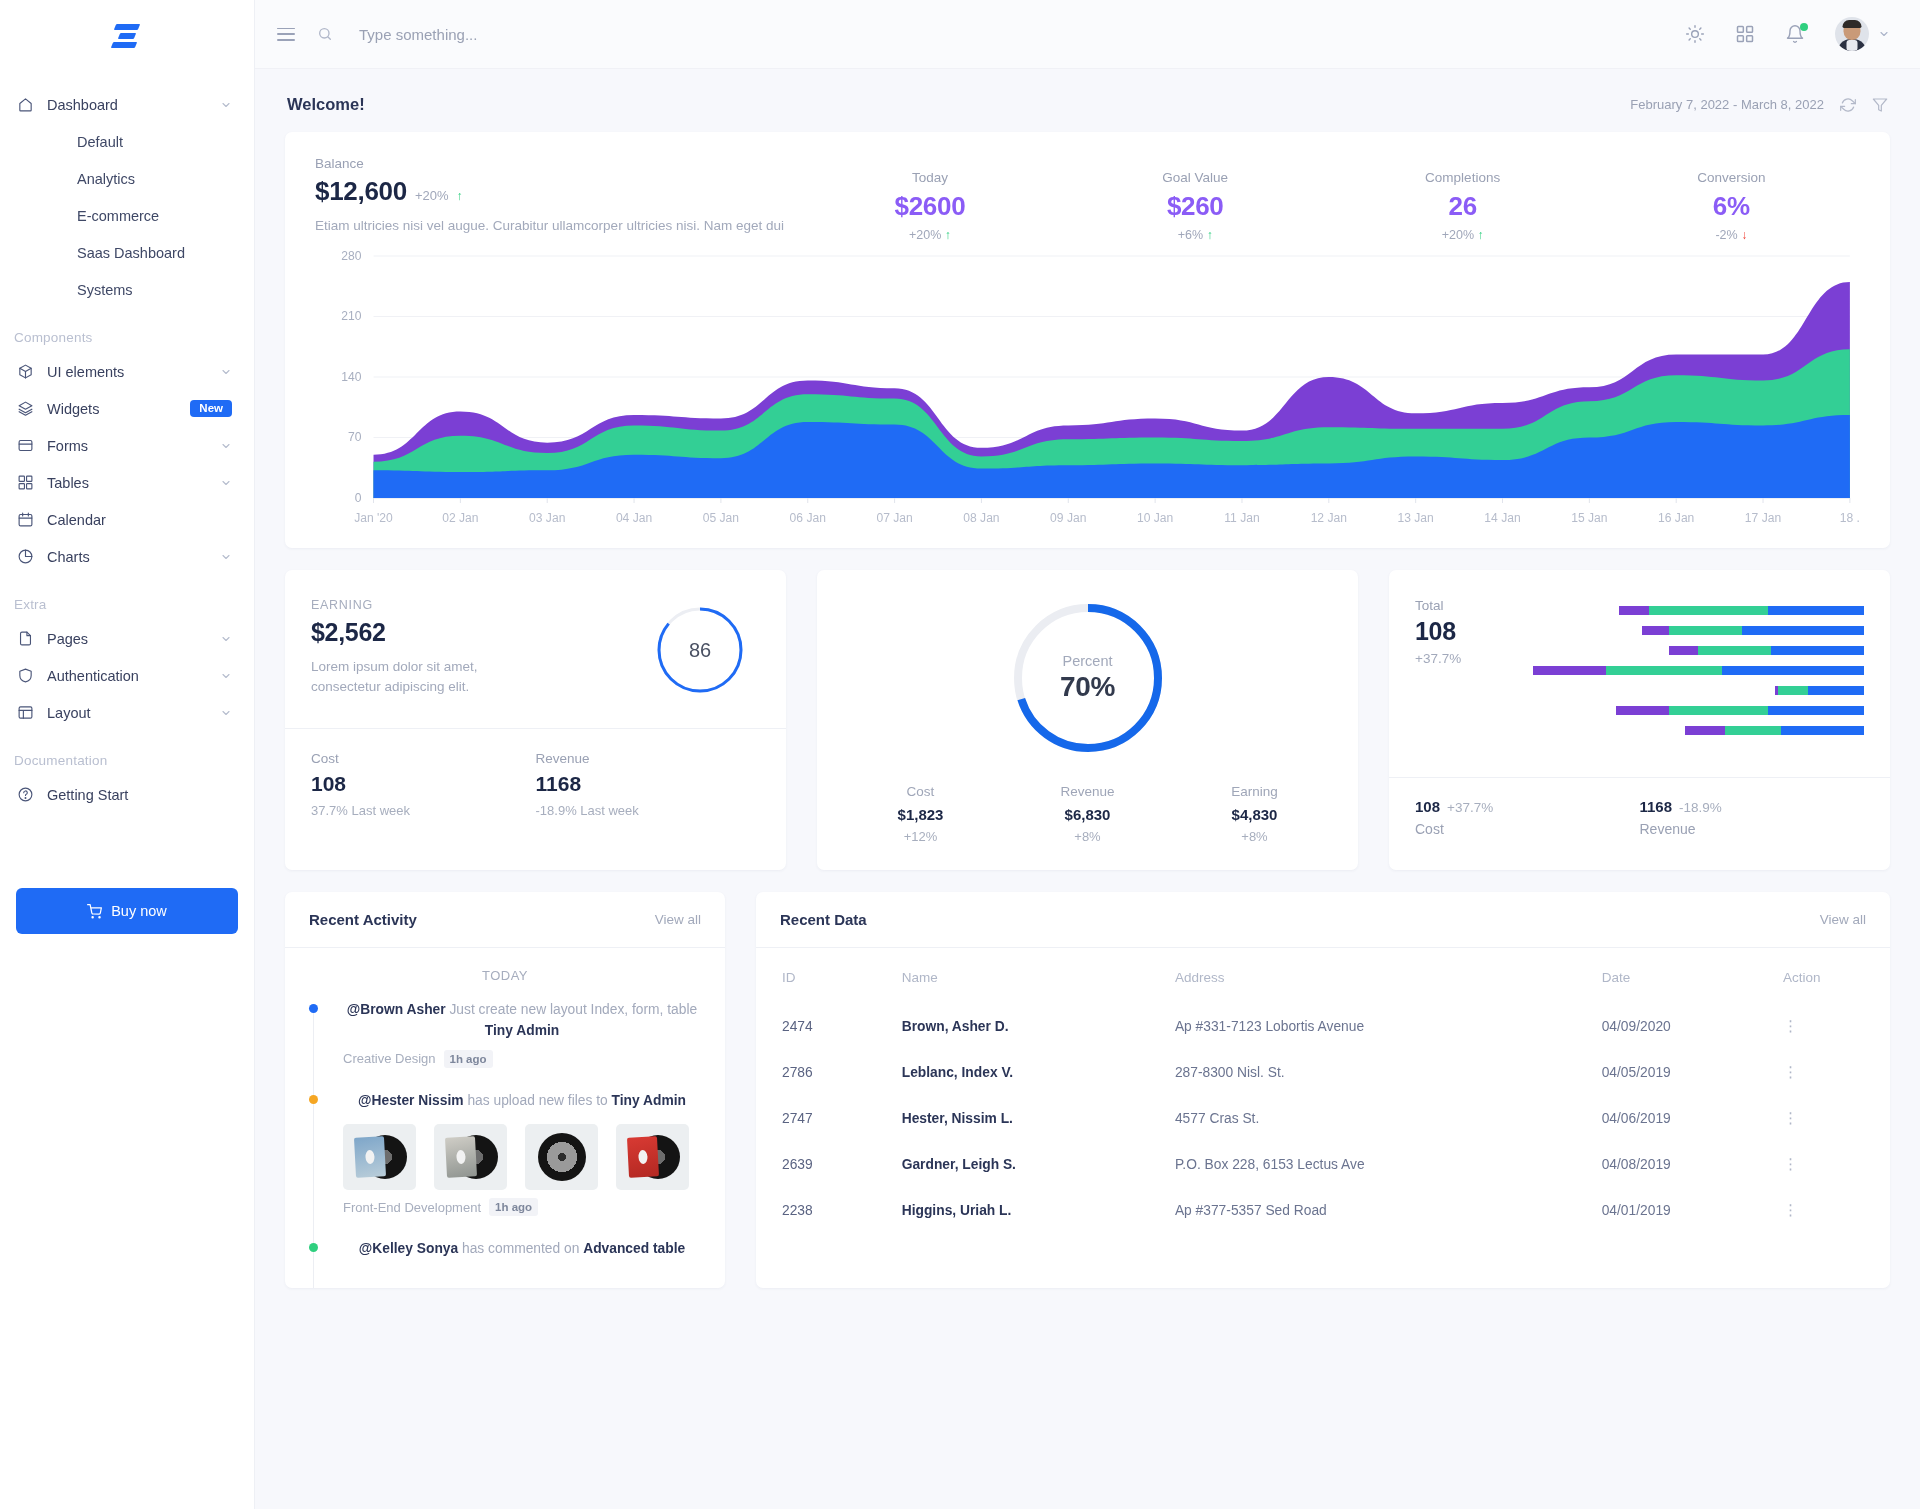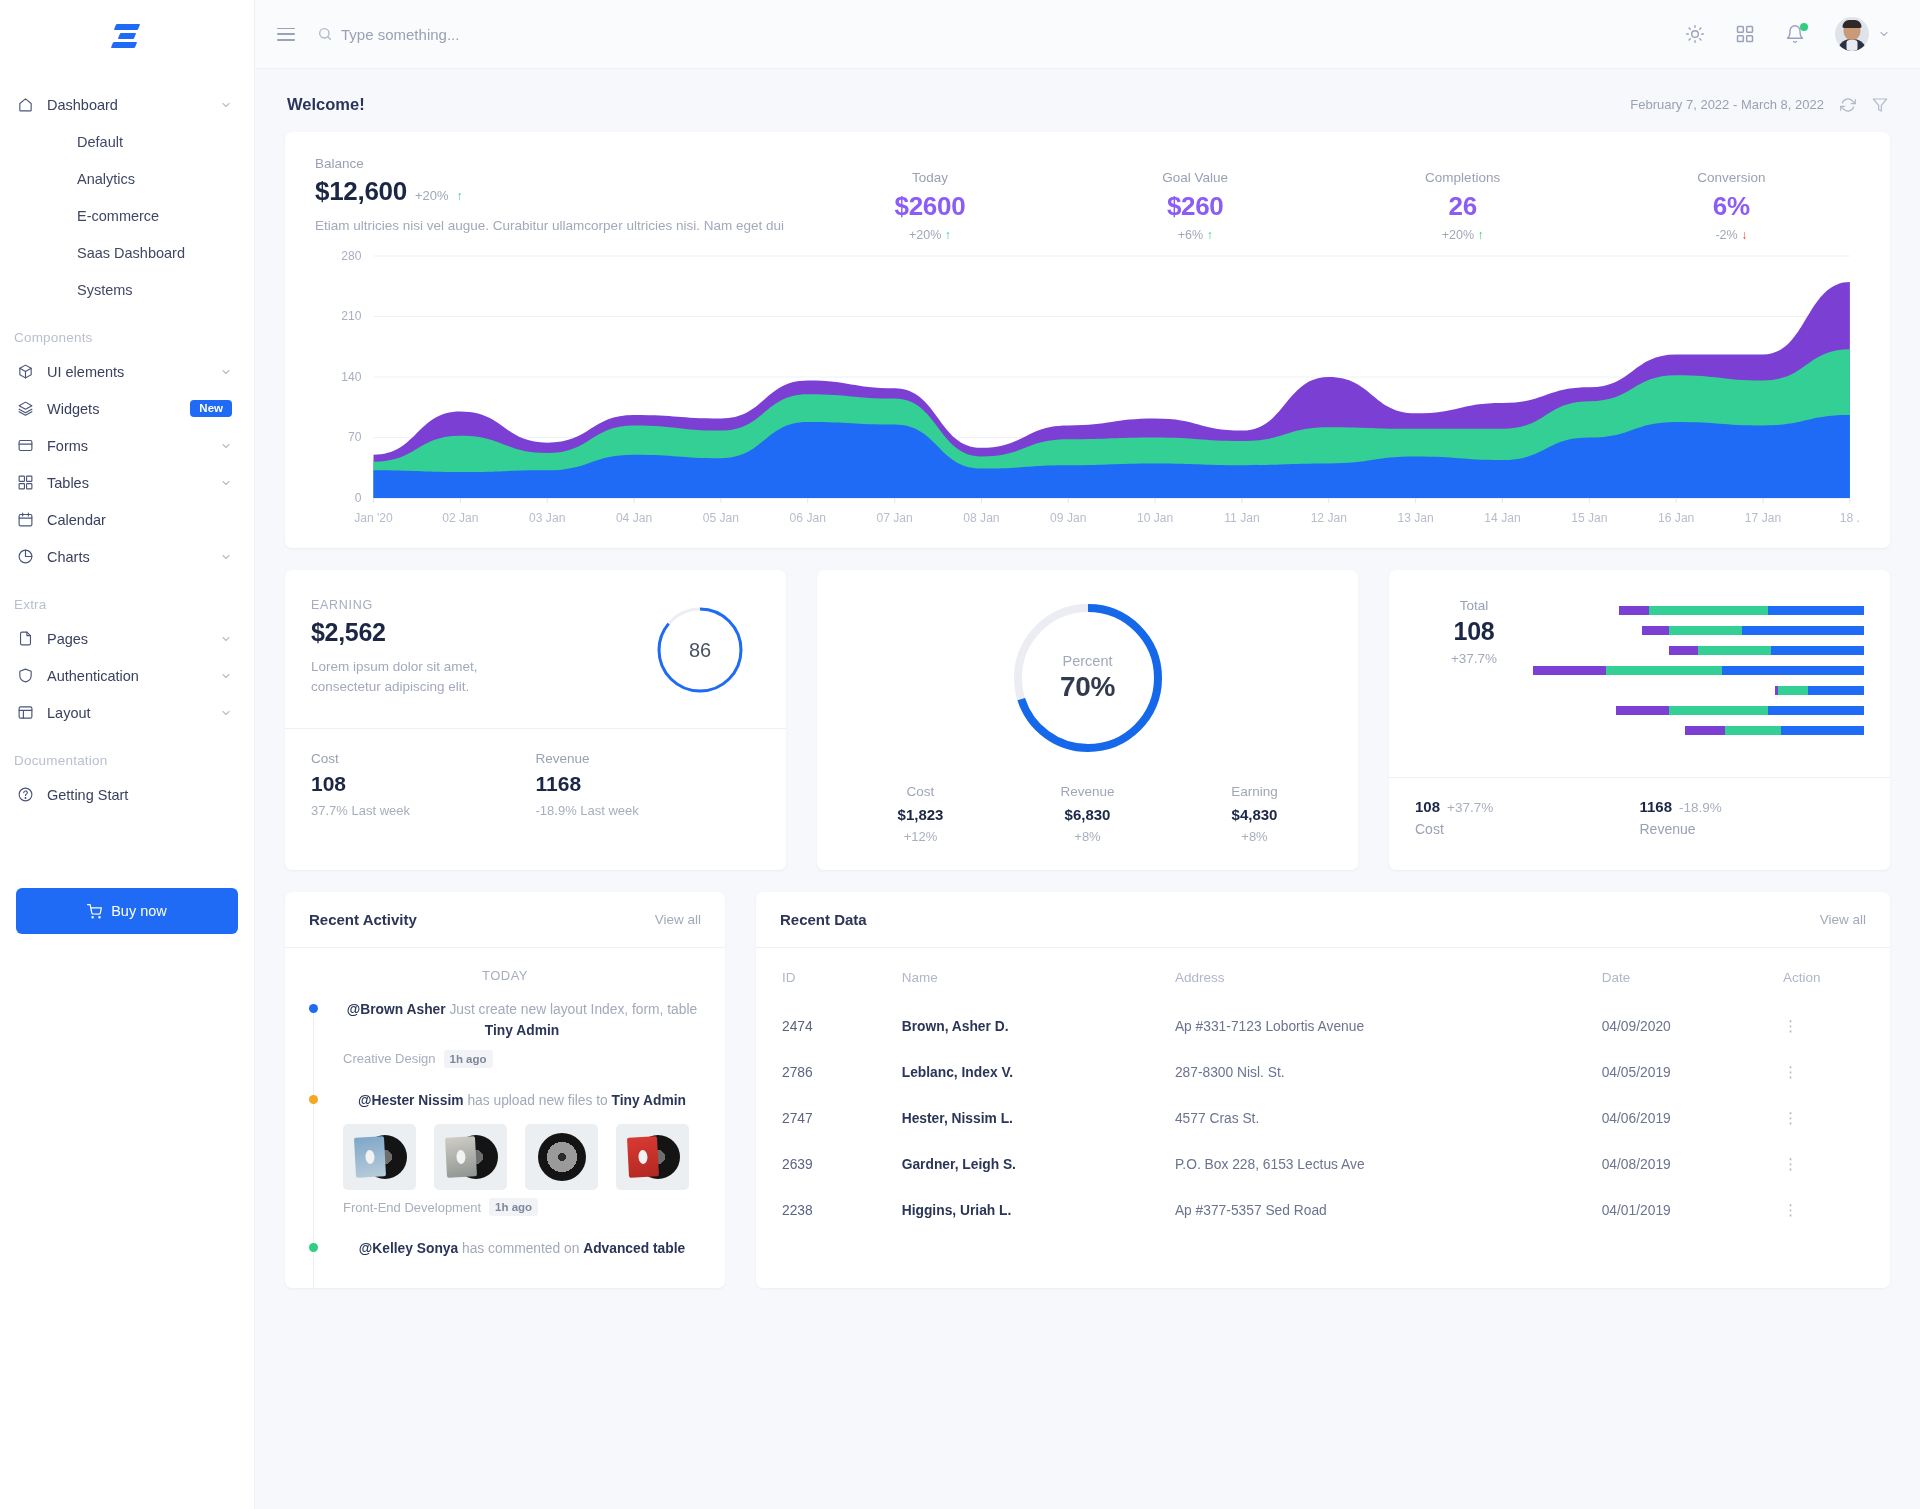--- a/index.html
+++ b/index.html
@@ -57,21 +57,21 @@
   
   .main { flex: 1; height: 1509px; display: flex; flex-direction: column; overflow: hidden; }
   .topbar {
     height: 69px; flex: 0 0 69px; background: #fafbfd;
     display: flex; align-items: center; padding: 0 30px 0 22px;
     border-bottom: 1px solid #f0f1f6;
   }
   .hamburger { width: 18px; height: 13px; display: flex; flex-direction: column;
     justify-content: space-between; cursor: pointer; margin-right: 22px; }
   .hamburger span { display: block; height: 1.6px; background: #9aa2b8; border-radius: 2px; }
-  .search-box { display: flex; align-items: center; gap: 8px; flex: 1; }
+  .search-box { display: flex; align-items: center; gap: 26px; flex: 1; }
   .search-box svg { width: 16px; height: 16px; color: #b0b7c9; }
   .search-input {
     border: none; background: transparent; outline: none; font-size: 15px;
     color: #8d94a8; font-family: "Liberation Sans", sans-serif; width: 300px;
   }
   .search-input::placeholder { color: #9aa1b4; }
   .top-actions { display: flex; align-items: center; gap: 30px; }
   .icon-btn { color: #9aa2b8; cursor: pointer; position: relative; display: flex; }
   .icon-btn svg { width: 20px; height: 20px; display: block; }
   .dot-green {
@@ -158,21 +158,21 @@
     align-items: center; justify-content: center; }
   .donut-label { font-size: 14.5px; color: #a2a9bb; }
   .donut-value { font-size: 28px; font-weight: bold; color: #323a4d; margin-top: 2px; letter-spacing: -.4px; }
   .pct-stats { display: flex; width: 100%; margin-top: 26px; }
   .pct-col { flex: 1; text-align: center; }
   .pct-l { font-size: 13.5px; color: #9fa6b8; }
   .pct-v { font-size: 15px; font-weight: bold; color: #1c2746; margin: 7px 0 6px; }
   .pct-d { font-size: 13px; color: #a7aebe; }
 
   
-  .total-top { padding: 28px 26px 0 26px; display: flex; text-align: center; }
+  .total-top { padding: 28px 26px 0 26px; display: flex; }
   .total-left { width: 118px; flex: 0 0 118px; }
   .total-num { font-size: 25px; font-weight: bold; color: #1c2746; margin: 4px 0 5px; letter-spacing: -.3px; }
   .total-pct { font-size: 13.5px; color: #a2a9bb; }
   .bars { flex: 1; display: flex; flex-direction: column; gap: 11px; padding-top: 8px; }
   .bar-row { display: flex; height: 9px; }
   .bar-row .sp { background: transparent; }
   .bar-row .pu { background: #7b3fd4; }
   .bar-row .gr { background: #33cf95; }
   .bar-row .bl { background: #1f6bf5; }
   .total-bottom { display: flex; padding: 20px 26px 24px 26px; }

